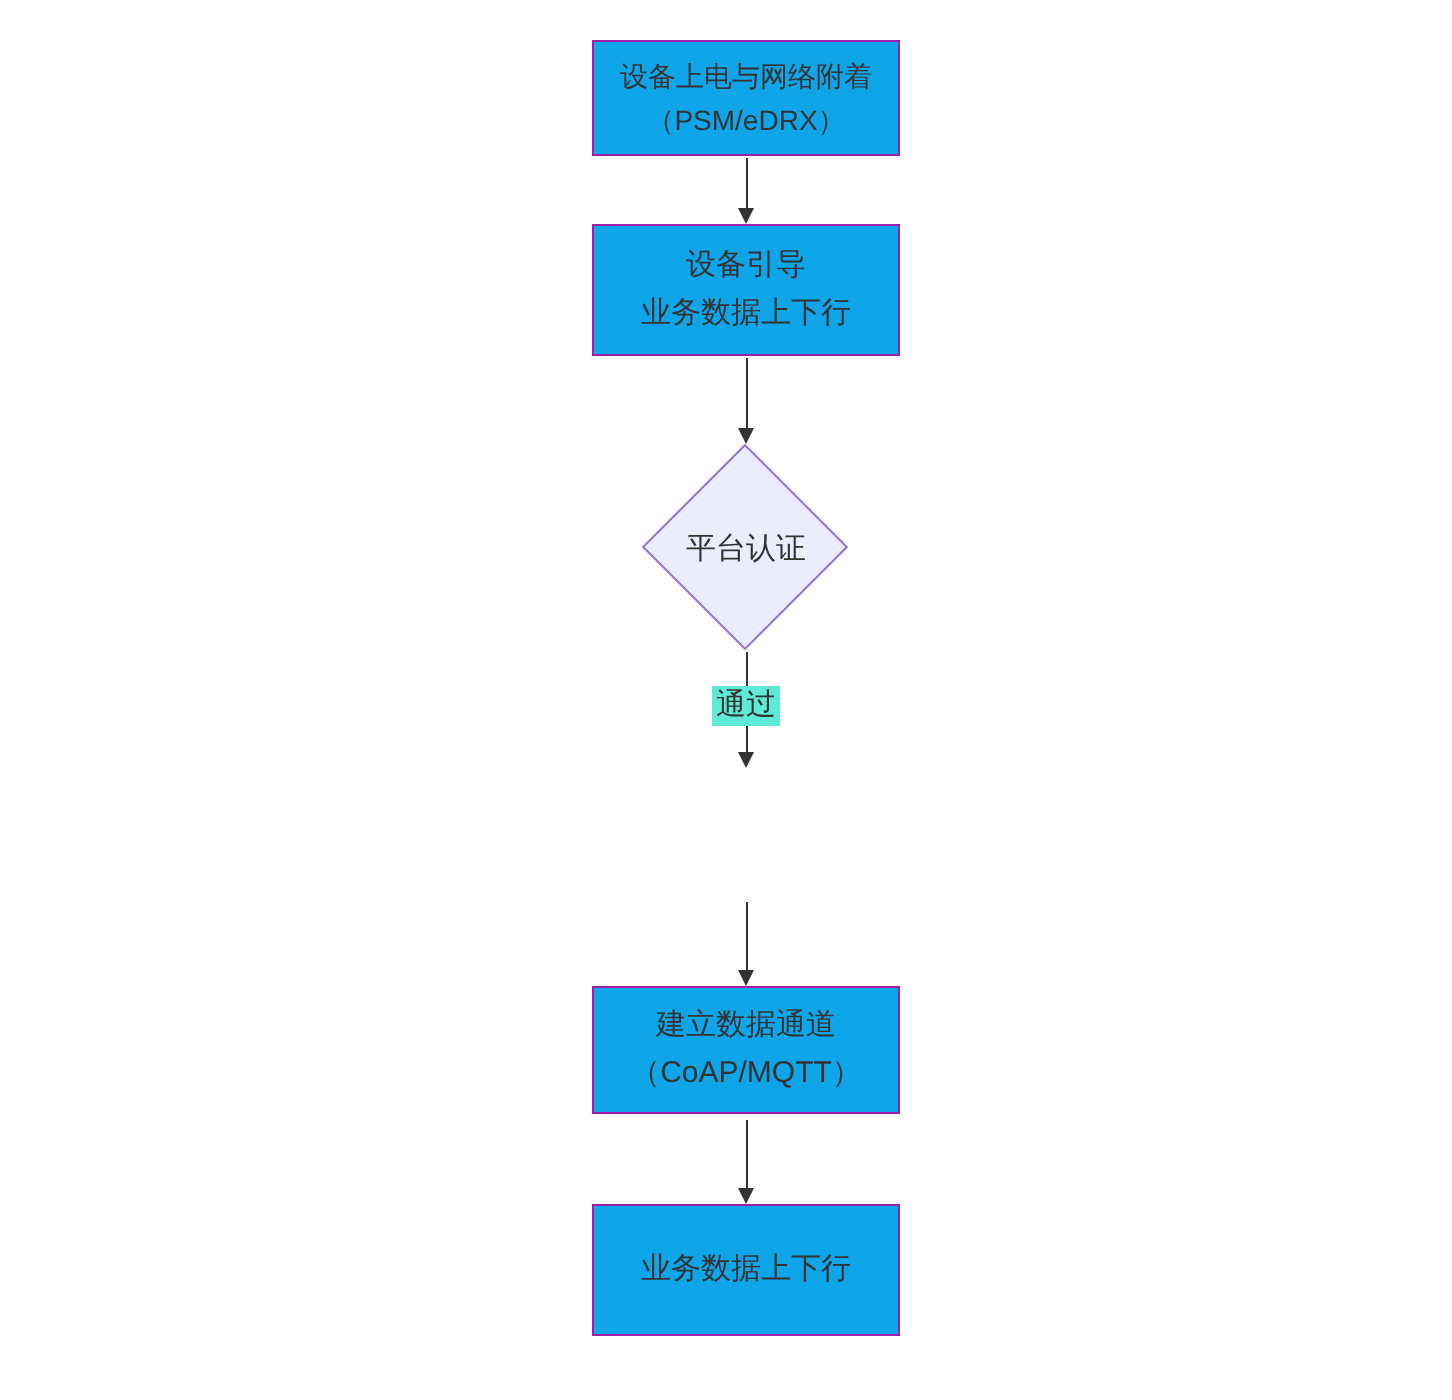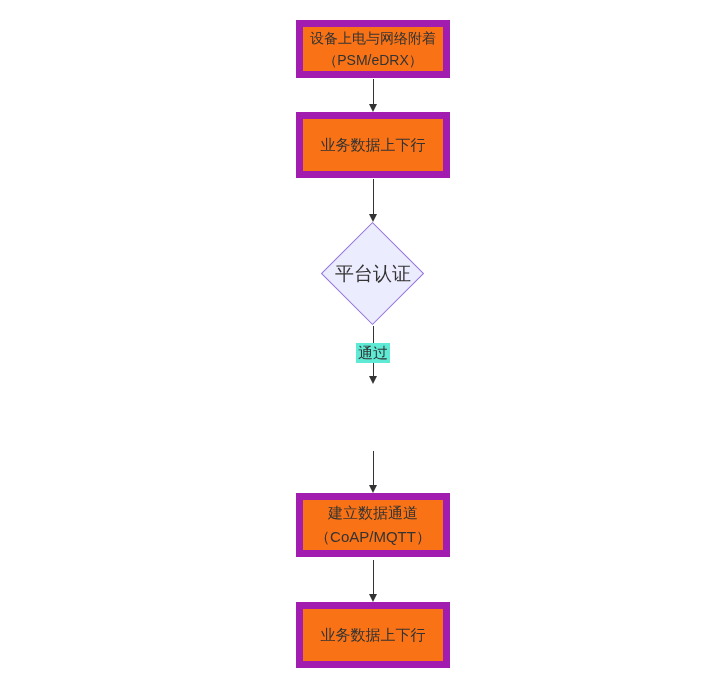--- a/index.html
+++ b/index.html
@@ -9,22 +9,22 @@
     height: 700px;
     background: #ffffff;
     font-family: "Liberation Sans", sans-serif;
     overflow: hidden;
   }
   .node {
     position: absolute;
     left: 296px;
     width: 154px;
     box-sizing: border-box;
-    background: #f97316;
-    border: 7px solid #a21caf;
+    background: #0ea5e9;
+    border: 1px solid #a21caf;
     display: flex;
     flex-direction: column;
     justify-content: center;
     align-items: center;
     text-align: center;
     color: #333333;
   }
   .node .nline { width: 100%; }
   .node1 { top: 20px;  height: 58px; font-size: 14px; line-height: 22px; }
   .node2 { top: 112px; height: 66px; font-size: 15px; line-height: 24px; }
@@ -70,21 +70,21 @@
     background: #ECECFF;
     border: 1px solid #9370DB;
     transform: rotate(45deg);
   }
   .diamond-label {
     position: absolute;
     inset: 0;
     display: flex;
     align-items: center;
     justify-content: center;
-    font-size: 19px;
+    font-size: 15px;
     color: #333333;
   }
   .edge-label {
     position: absolute;
     left: 373px;
     top: 343px;
     transform: translateX(-50%);
     background: #5eead4;
     color: #333333;
     font-size: 15px;
@@ -102,20 +102,21 @@
     <div class="nline">设备上电与网络附着</div>
     <div class="nline">（PSM/eDRX）</div>
   </div>
 
   <div class="arrow a1">
     <div class="line"></div>
     <div class="head"></div>
   </div>
 
   <div class="node node2">
+    <div class="nline">设备引导</div>
     <div class="nline">业务数据上下行</div>
   </div>
 
   <div class="arrow a2">
     <div class="line"></div>
     <div class="head"></div>
   </div>
 
   <div class="diamond-wrap">
     <div class="diamond-shape"></div>

